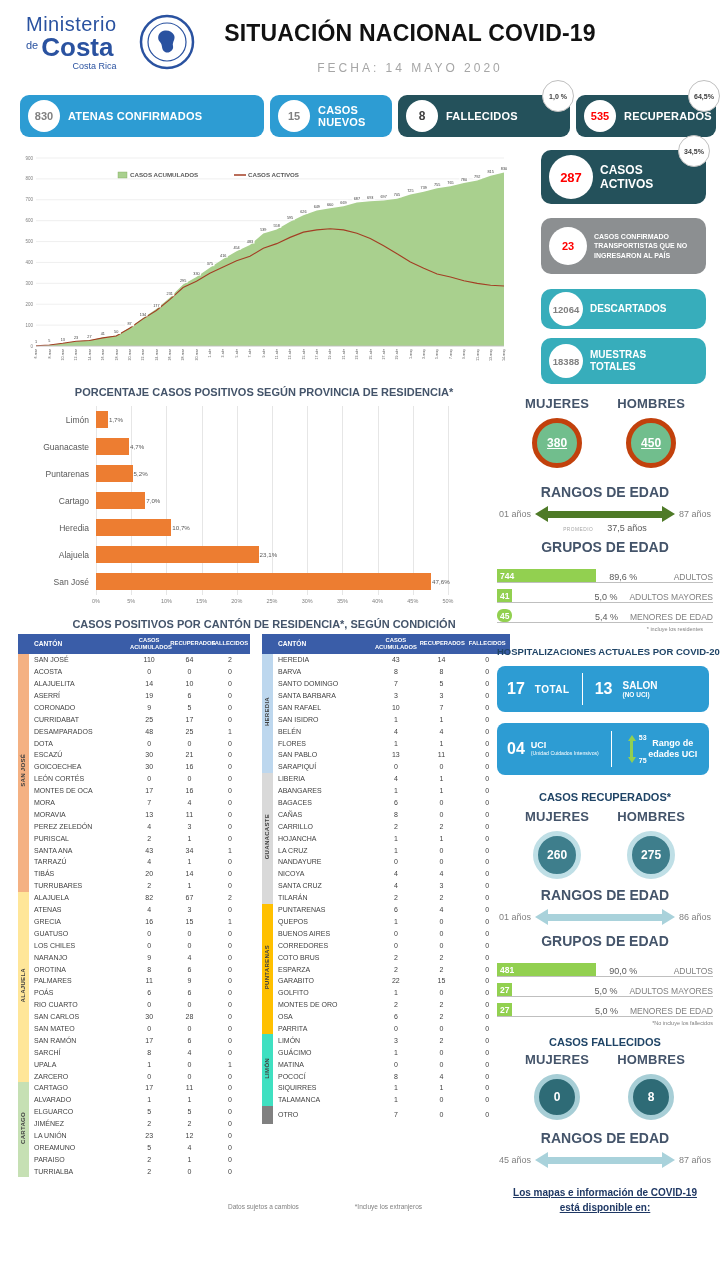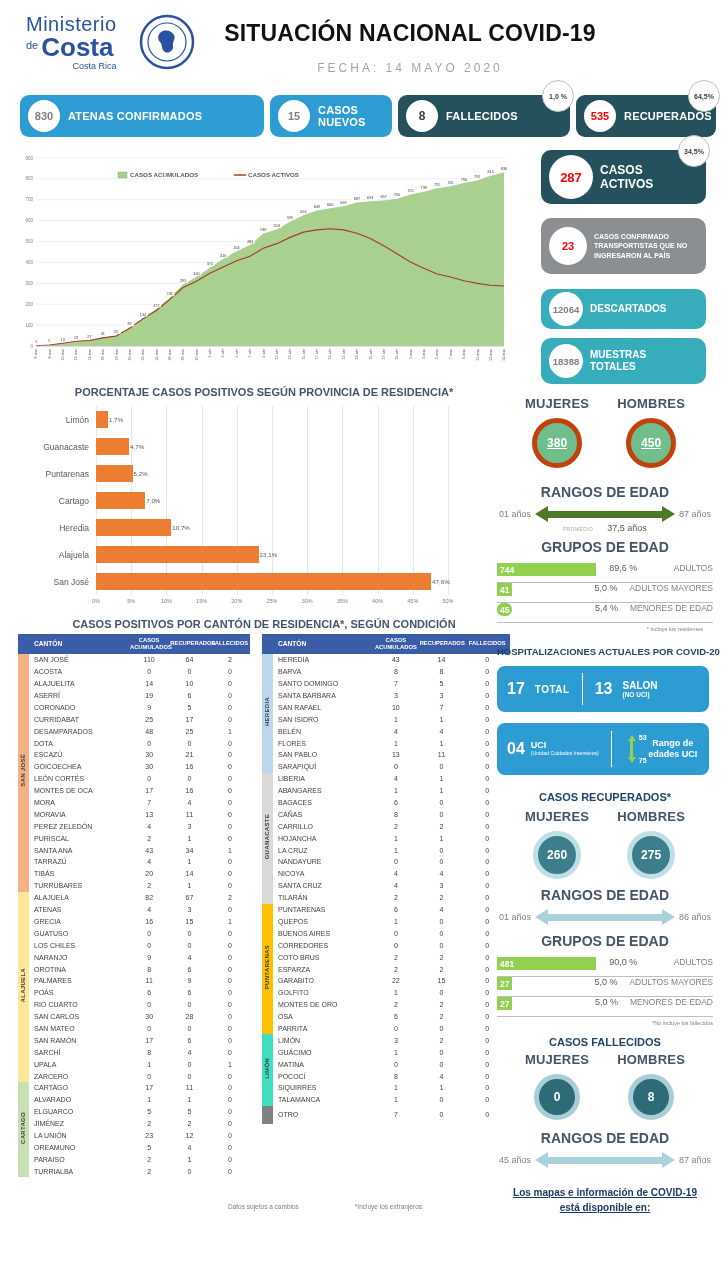--- a/index.html
+++ b/index.html
@@ -104,21 +104,21 @@
   .ar-green .ahl{border-color:transparent #4E7A27 transparent transparent;}
   .ar-green .ahr{border-color:transparent transparent transparent #4E7A27;}
   .ar-teal .bar{background:#A9D2DB;}
   .ar-teal .ahl{border-color:transparent #A9D2DB transparent transparent;}
   .ar-teal .ahr{border-color:transparent transparent transparent #A9D2DB;}
   .avg-row{display:flex;justify-content:center;gap:14px;align-items:baseline;margin-top:1px;}
   .avg-label{font-size:4.8px;color:#A6A6A6;letter-spacing:0.5px;}
   .avg-value{font-size:9px;color:#595959;}
 
   .groups{margin-top:8px;}
-  .grow{display:flex;align-items:flex-start;border-bottom:1px solid #BFBFBF;height:19px;}
+  .grow{display:flex;align-items:flex-end;border-bottom:1px solid #BFBFBF;height:19px;}
   .gbar-wrap{width:46%;}
   .gbar{background:#92D050;height:13px;color:#fff;font-weight:bold;font-size:8.5px;
         display:flex;align-items:center;padding-left:3px;box-sizing:border-box;min-width:15px;}
   .gpct{width:25%;font-size:9px;color:#595959;text-align:center;white-space:nowrap;}
   .glabel{flex:1;text-align:right;font-size:8.5px;color:#808080;white-space:nowrap;}
   .side-note{font-size:5.5px;color:#808080;text-align:right;margin-top:3px;}
 
   .nat-box{background:#D7E9F4;border-radius:8px;margin:18px 6px 0 22px;padding:7px 9px 9px 9px;}
   .nat-title{font-size:10px;font-weight:bold;color:#44546A;text-align:center;}
   .nat-row{display:flex;align-items:center;gap:8px;margin-top:2px;}

